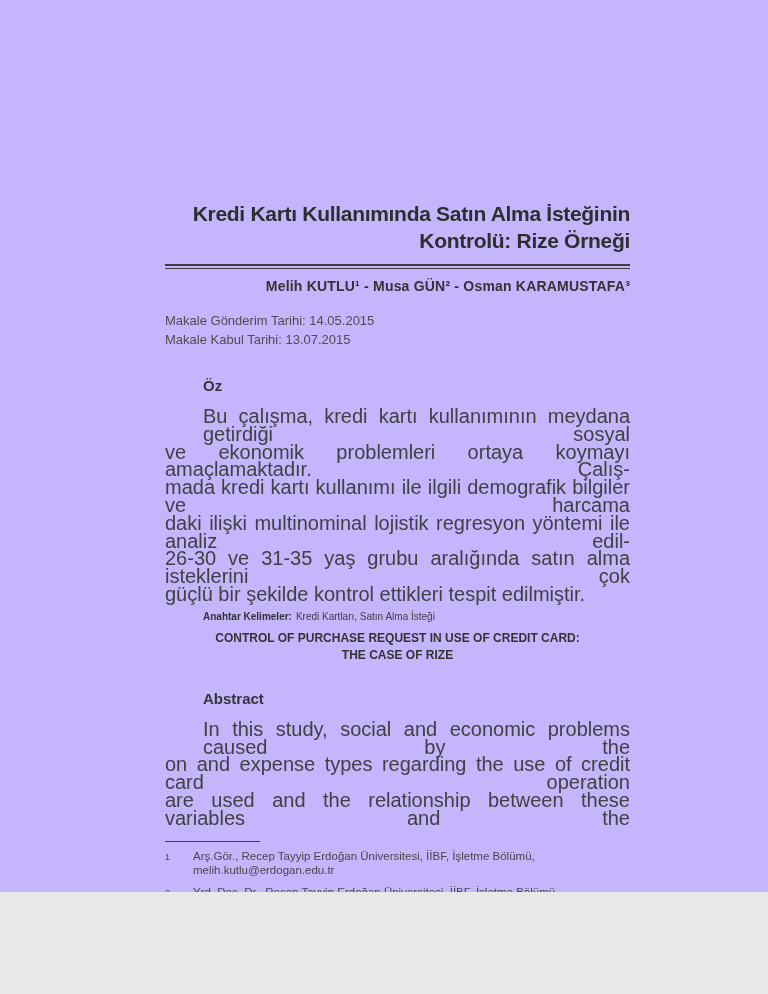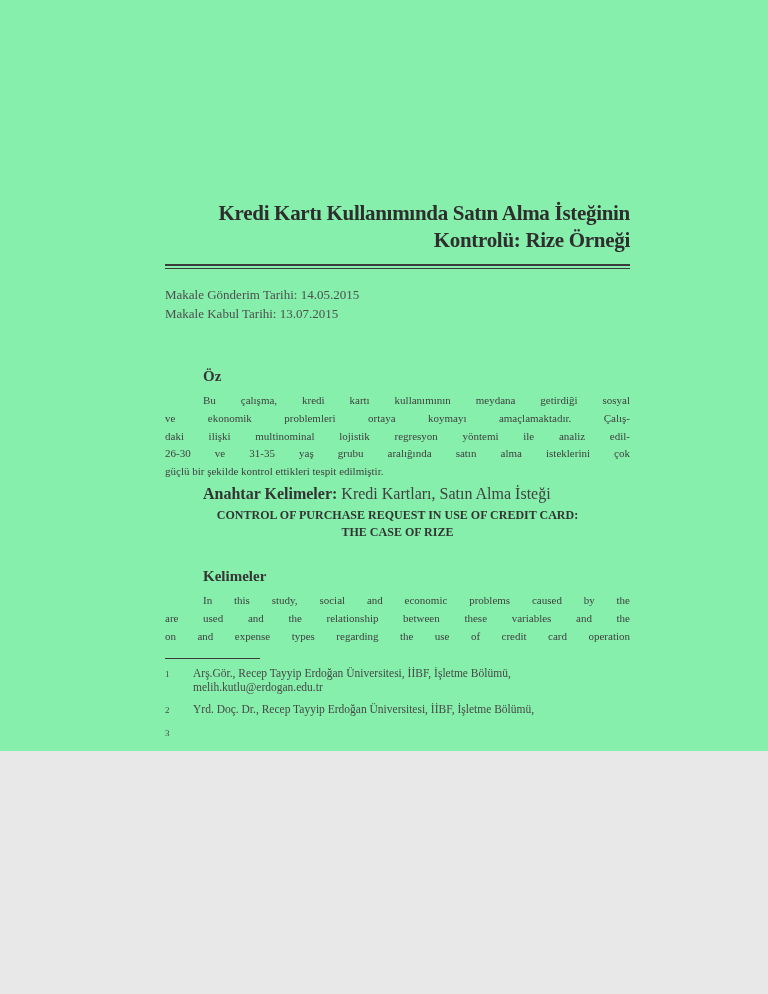--- a/index.html
+++ b/index.html
@@ -1,21 +1,21 @@
 <!DOCTYPE html>
 <html><head>
 <meta charset="utf-8">
 <style>
   html,body { margin:0; padding:0; background:#e8e8e8; }
   .page {
     position:relative;
-    width:768px; height:751px;
+    width:768px; height:892px;
     margin:0 auto;
-    background:#86efac;
-    font-family:Liberation Serif, serif;
+    background:#c4b5fd;
+    font-family:Liberation Sans, sans-serif;
     color:#414141;
     overflow:hidden;
   }
   .content {
     position:absolute;
     left:165px; top:0;
     width:465px;
   }
   .article-title {
     margin:0;
@@ -43,35 +43,35 @@
     color:#333333;
     letter-spacing:0.2px;
   }
   .dates {
     margin-top:16px;
     font-size:13px;
     line-height:19px;
     color:#4e4e4e;
   }
   .sec-heading {
-    margin-top:43px;
+    margin-top:27px;
     padding-left:38px;
     font-size:15px;
     font-weight:bold;
     line-height:20px;
     color:#363636;
   }
-  .para { margin-top:6px; font-size:11px; line-height:17.8px; color:#414141; }
+  .para { margin-top:12px; font-size:20px; line-height:17.8px; color:#414141; }
   .jline { text-align:justify; text-align-last:justify; }
   .jline.last { text-align-last:left; }
   .jline.indent { padding-left:38px; }
   .keywords {
     margin-top:4px;
     padding-left:38px;
-    font-size:16px;
+    font-size:10px;
     line-height:18px;
     color:#414141;
   }
   .keywords .kw-label { font-weight:bold; color:#333333; margin-right:4px; }
   .en-title {
     margin-top:4px;
     font-size:12px;
     font-weight:bold;
     line-height:17.5px;
     text-align:center;
@@ -105,49 +105,51 @@
 <body>
 
 <div class="page">
   <div class="content">
 
     <h1 class="article-title">Kredi Kartı Kullanımında Satın Alma İsteğinin
 Kontrolü: Rize Örneği</h1>
 
     <div class="title-rule"></div>
 
+    <div class="authors">Melih KUTLU¹ - Musa GÜN² - Osman KARAMUSTAFA³</div>
 
     <div class="dates">
       <div>Makale Gönderim Tarihi: 14.05.2015</div>
       <div>Makale Kabul Tarihi: 13.07.2015</div>
     </div>
 
     <div class="sec-heading">Öz</div>
 
     <div class="para">
       <div class="jline indent">Bu çalışma, kredi kartı kullanımının meydana getirdiği sosyal</div>
       <div class="jline">ve ekonomik problemleri ortaya koymayı amaçlamaktadır. Çalış-</div>
+      <div class="jline">mada kredi kartı kullanımı ile ilgili demografik bilgiler ve harcama</div>
       <div class="jline">daki ilişki multinominal lojistik regresyon yöntemi ile analiz edil-</div>
       <div class="jline">26-30 ve 31-35 yaş grubu aralığında satın alma isteklerini çok</div>
       <div class="jline last">güçlü bir şekilde kontrol ettikleri tespit edilmiştir.</div>
     </div>
 
     <div class="keywords">
       <span class="kw-label">Anahtar Kelimeler:</span><span>Kredi Kartları, Satın Alma İsteği</span>
     </div>
 
     <div class="en-title">CONTROL OF PURCHASE REQUEST IN USE OF CREDIT CARD:
 THE CASE OF RIZE</div>
 
-    <div class="sec-heading abstract">Kelimeler</div>
+    <div class="sec-heading abstract">Abstract</div>
 
     <div class="para">
       <div class="jline indent">In this study, social and economic problems caused by the</div>
+      <div class="jline">on and expense types regarding the use of credit card operation</div>
       <div class="jline">are used and the relationship between these variables and the</div>
-      <div class="jline">on and expense types regarding the use of credit card operation</div>
     </div>
 
     <div class="footnote-rule"></div>
 
     <div class="footnotes">
       <div class="footnote">
         <div class="fn-num">1</div>
         <div class="fn-body">
           <div>Arş.Gör., Recep Tayyip Erdoğan Üniversitesi, İİBF, İşletme Bölümü,</div>
           <div>melih.kutlu@erdogan.edu.tr</div>

